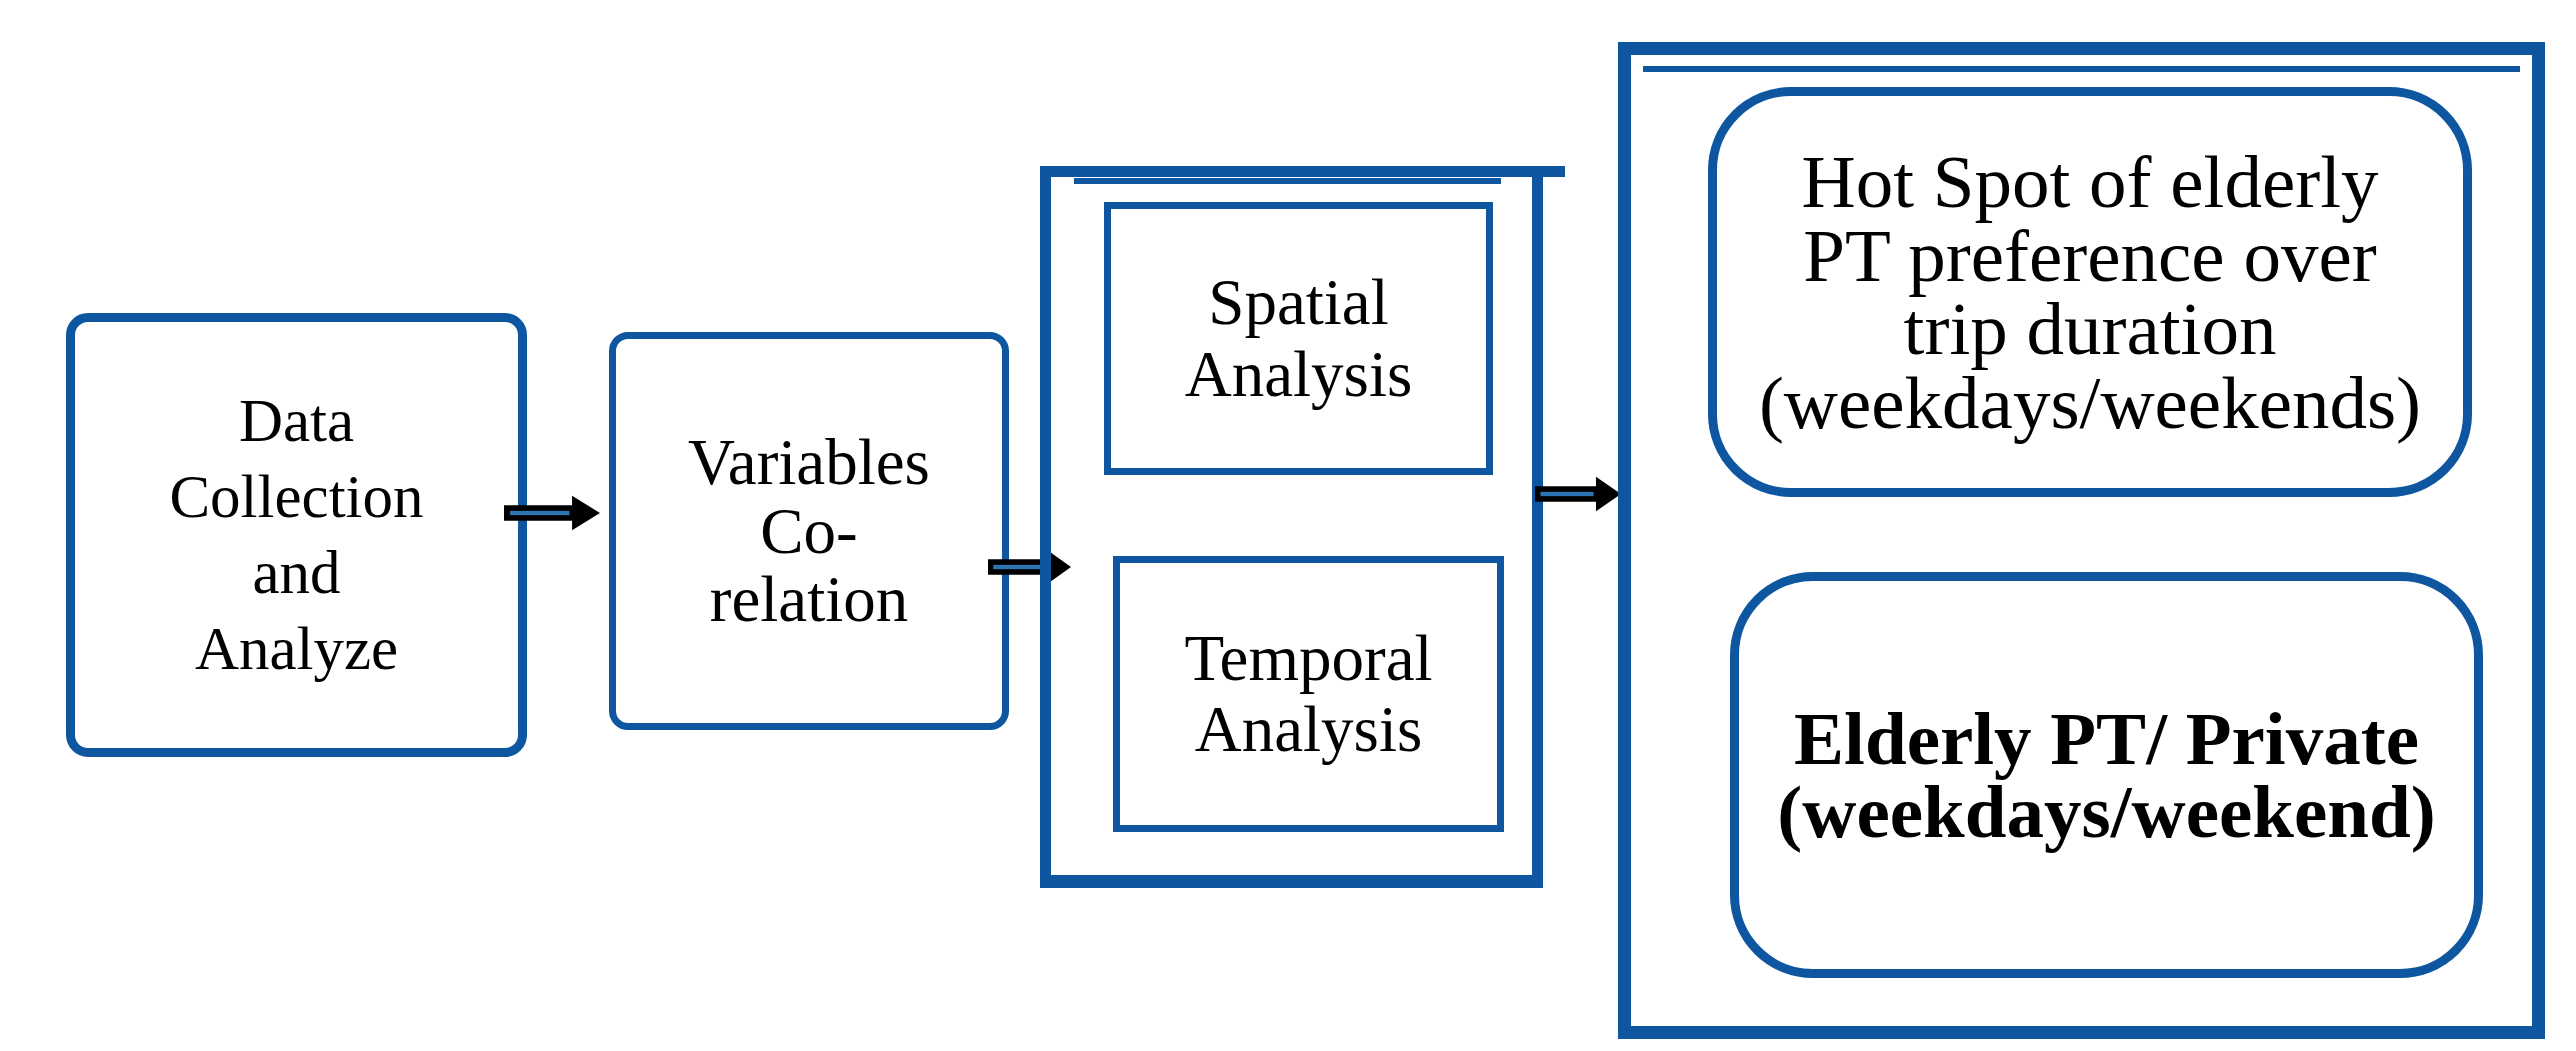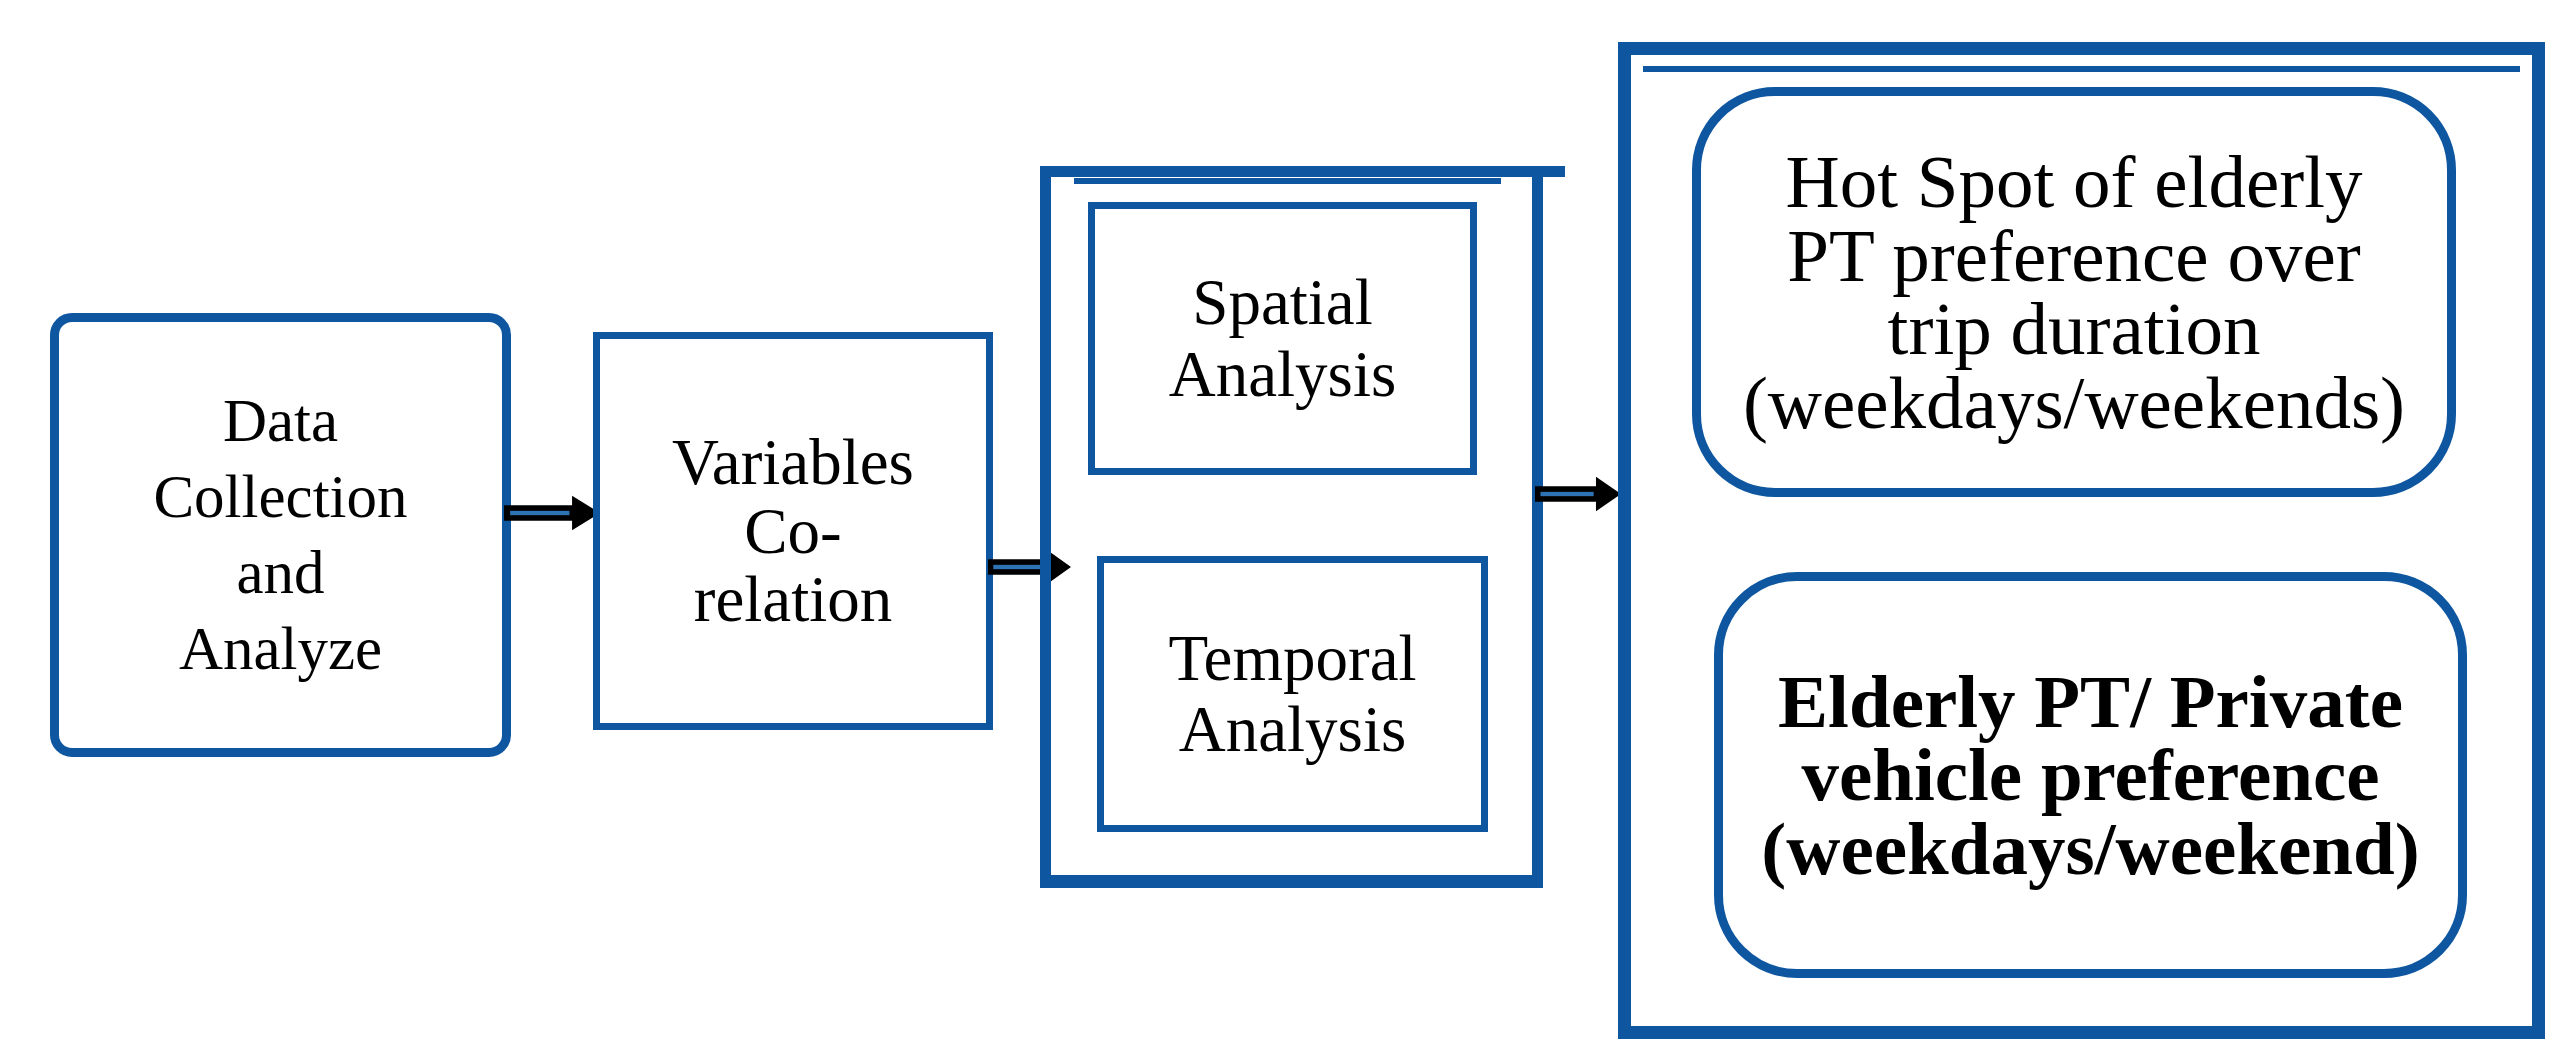--- a/index.html
+++ b/index.html
@@ -19,36 +19,37 @@
   .node, .container {
     position: absolute;
     box-sizing: border-box;
     background: #ffffff;
   }
   .node {
     display: flex;
     align-items: center;
     justify-content: center;
     text-align: center;
+    margin-left: 16px;
   }
   .border-blue {
     border-style: solid;
     border-color: var(--accent-blue, #0E57A0);
   }
   
   .node-data {
     left: 50px; top: 313px; width: 461px; height: 444px;
     border-width: 9.6px; border-radius: 22px;
     font-size: 61px; line-height: 1.25;
   }
   
   .node-variables {
     left: 593px; top: 332px; width: 400px; height: 398px;
     border-width: 7.9px;
-    font-size: 65px; line-height: 1.06;
+    font-size: 65px; line-height: 1.06; border-radius: 19px;
   }
   
   .container-analysis {
     left: 1040px; top: 166px; width: 503px; height: 722px;
     border-width: 11.4px;
     border-bottom-width: 13px;
     background: transparent;
   }
   .inner-top-line {
     position: absolute;
@@ -167,19 +168,18 @@
       <div class="ln">Hot Spot of elderly</div>
       <div class="ln">PT preference over</div>
       <div class="ln">trip duration</div>
       <div class="ln">(weekdays/weekends)</div>
     </div>
   </div>
 
   <div class="node node-elderly border-blue">
     <div class="lines">
       <div class="ln">Elderly PT/ Private</div>
-      <div class="ln">vehicle preference</div>
       <div class="ln">(weekdays/weekend)</div>
     </div>
   </div>
 
 </div>
 
 
 </body></html>

